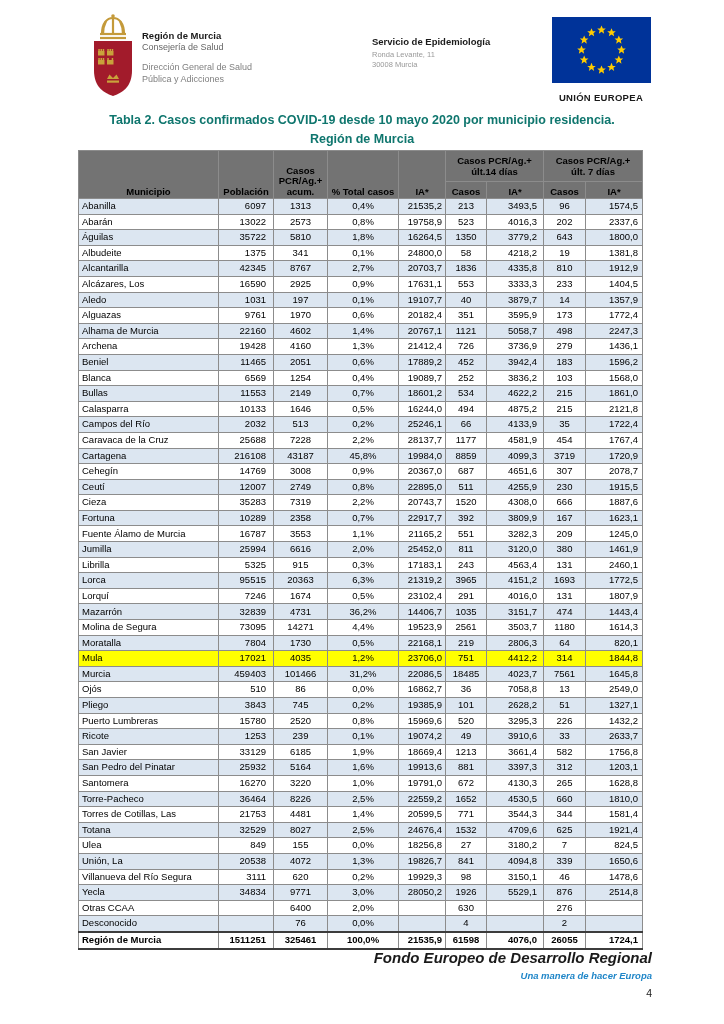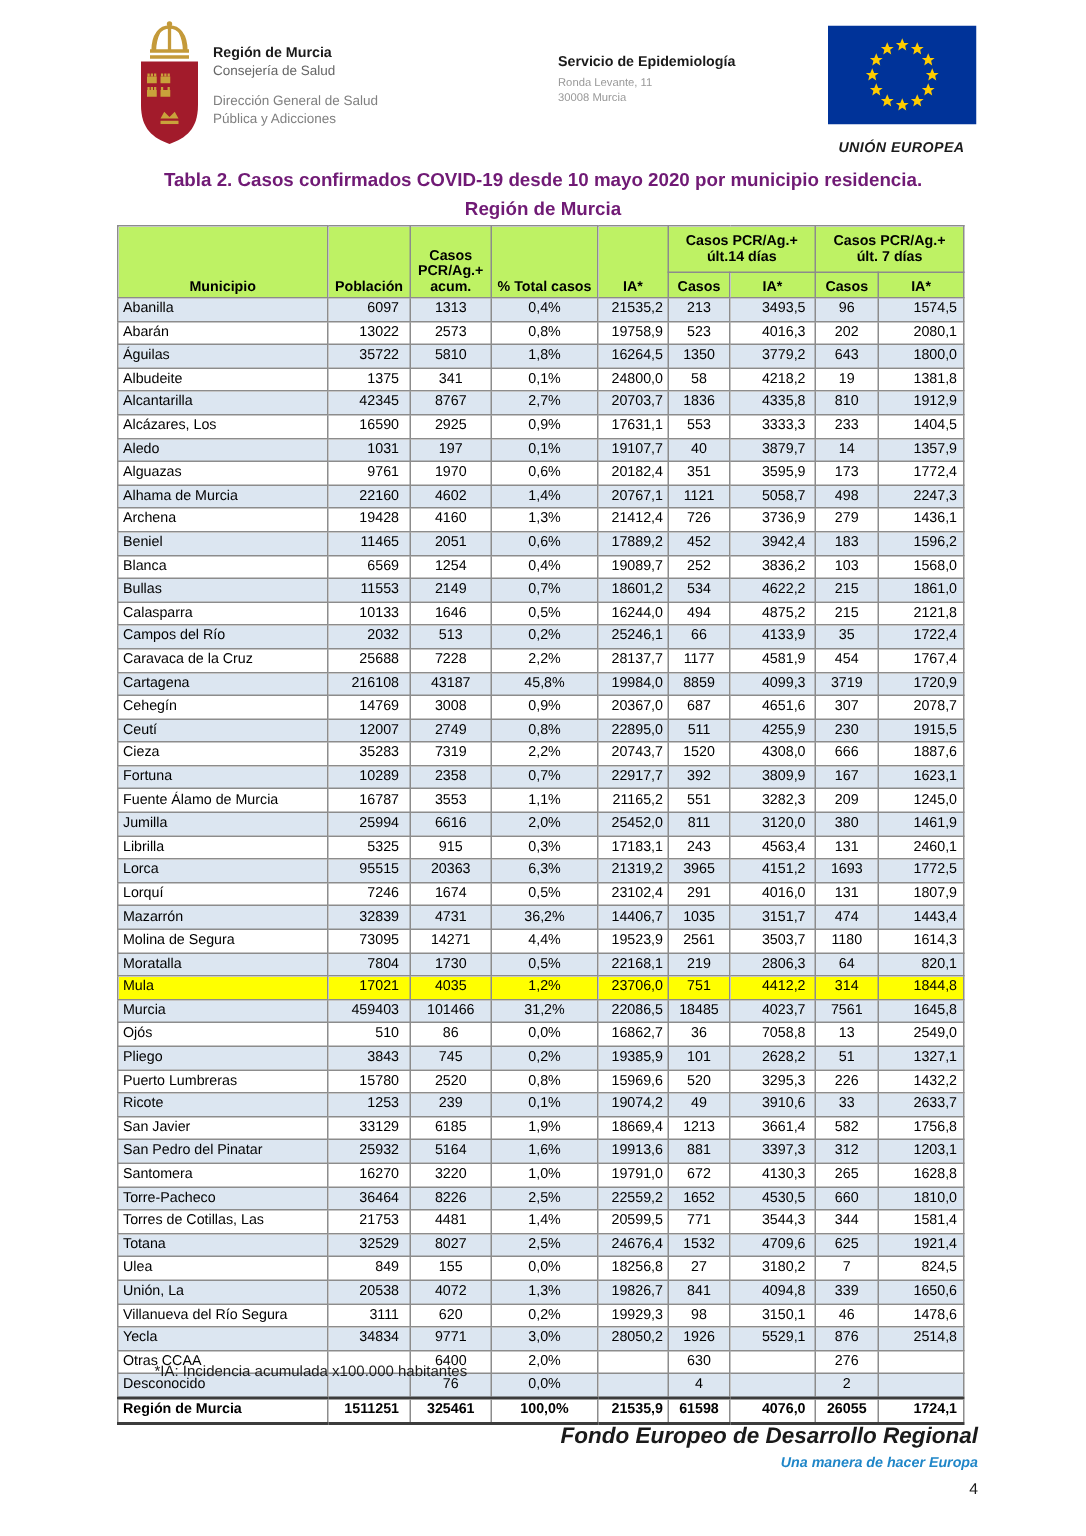--- a/index.html
+++ b/index.html
@@ -9,30 +9,30 @@
   }
   
   .coat{position:absolute;left:90px;top:13px;}
   .org-text{position:absolute;left:142px;top:30px;}
   .org-name{font-size:9.5px;font-weight:bold;color:#1a1a1a;line-height:1.25;}
   .org-dept{font-size:9px;color:#666;line-height:1.25;}
   .org-sub{font-size:9px;color:#808080;margin-top:9px;line-height:1.3;white-space:pre-line;}
   .svc{position:absolute;left:372px;top:36px;}
   .svc-name{font-size:9.5px;font-weight:bold;color:#1a1a1a;}
   .svc-addr{font-size:7.5px;color:#999;line-height:1.35;margin-top:3px;}
-  .eu{position:absolute;left:548px;top:17px;width:106px;text-align:center;font-style:italic;}
+  .eu{position:absolute;left:548px;top:17px;width:106px;text-align:center;}
   .eu-caption{font-size:9.5px;font-weight:bold;margin-top:5px;letter-spacing:.3px;color:#1a1a1a;}
   
   .title{position:absolute;left:0;top:111px;width:724px;text-align:center;
-         font-size:12.5px;font-weight:bold;line-height:1.55;color:#701a75;}
+         font-size:12.5px;font-weight:bold;line-height:1.55;color:#0f766e;}
   
   .tablewrap{position:absolute;left:78px;top:150px;}
   table{border-collapse:collapse;table-layout:fixed;width:564px;font-size:9.5px;}
   th,td{border:1px solid #8c8c8c;padding:0 2px;line-height:1.1;overflow:hidden;white-space:nowrap;}
-  thead th{font-weight:bold;text-align:center;vertical-align:bottom;padding:1px 2px;background:#bef264;}
+  thead th{font-weight:bold;text-align:center;vertical-align:bottom;padding:1px 2px;background:#737373;}
   thead .hrow1 th{height:28px;}
   thead .hrow2 th{height:14px;}
   th.pre{white-space:pre-line;}
   th.group{vertical-align:middle;line-height:1.2;}
   tbody td{height:14.6px;}
   tbody tr:nth-child(odd){background:#DCE6F1;}
   tbody tr.highlight{background:#FFFF00;padding-left:47px;}
   tbody td.c0{text-align:left;padding-left:3px;}
   tbody td.c1{text-align:right;padding-right:7px;margin-top:15px;}
   tbody td.c2{text-align:center;}
@@ -184,21 +184,21 @@
         </tr>
         <tr>
           <td class="c0">Abarán</td>
           <td class="c1">13022</td>
           <td class="c2">2573</td>
           <td class="c3">0,8%</td>
           <td class="c4">19758,9</td>
           <td class="c5">523</td>
           <td class="c6">4016,3</td>
           <td class="c7">202</td>
-          <td class="c8">2080,1</td>
+          <td class="c8">2337,6</td>
         </tr>
         <tr>
           <td class="c0">Águilas</td>
           <td class="c1">35722</td>
           <td class="c2">5810</td>
           <td class="c3">1,8%</td>
           <td class="c4">16264,5</td>
           <td class="c5">1350</td>
           <td class="c6">3779,2</td>
           <td class="c7">643</td>
@@ -697,20 +697,19 @@
           <td class="c5">61598</td>
           <td class="c6">4076,0</td>
           <td class="c7">26055</td>
           <td class="c8">1724,1</td>
         </tr>
       </tbody>
 </table>
 </div>
 
 <div class="footnotes">
-  <div>*IA: Incidencia acumulada x100.000 habitantes</div>
 </div>
 
 <div class="footer">
   <div class="feder1">Fondo Europeo de Desarrollo Regional</div>
   <div class="feder2" style="color: rgb(31, 134, 200);">Una manera de hacer Europa</div>
   <div class="pagenum">4</div>
 </div>
 
 </body></html>

